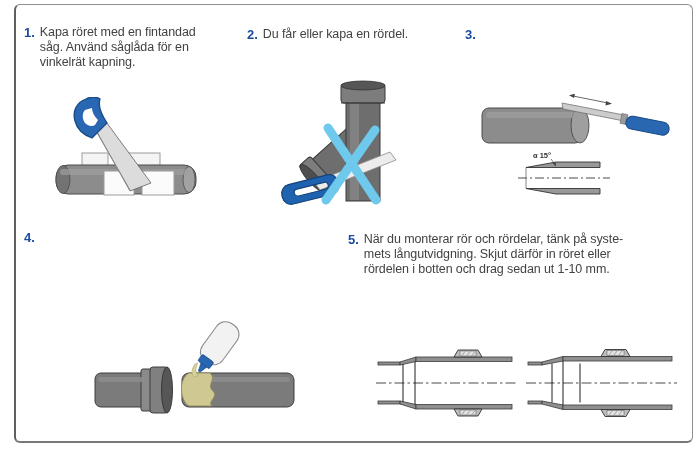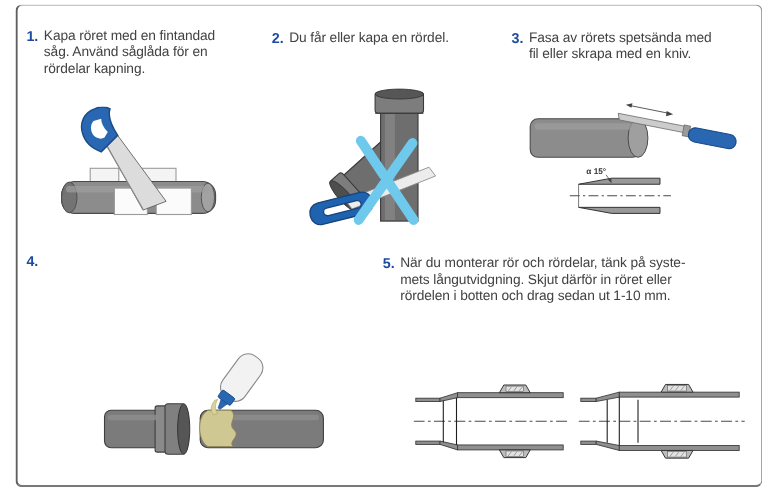--- a/index.html
+++ b/index.html
@@ -27,30 +27,28 @@
 </head>
 <body>
 
 <div class="page">
   <div class="frame"></div>
 
   <div class="step s1">
     <span class="num">1.</span>
     <span class="txt">Kapa röret med en fintandad
 såg. Använd såglåda för en
-rördelar kapning.</span>
+vinkelrät kapning.</span>
   </div>
   <div class="step s2">
     <span class="num">2.</span>
     <span class="txt">Du får eller kapa en rördel.</span>
   </div>
   <div class="step s3">
     <span class="num">3.</span>
-    <span class="txt">Fasa av rörets spetsända med
-fil eller skrapa med en kniv.</span>
   </div>
   <div class="step s4">
     <span class="num">4.</span>
   </div>
   <div class="step s5">
     <span class="num">5.</span>
     <span class="txt">När du monterar rör och rördelar, tänk på syste-
 mets långutvidgning. Skjut därför in röret eller
 rördelen i botten och drag sedan ut 1-10 mm.</span>
   </div>

